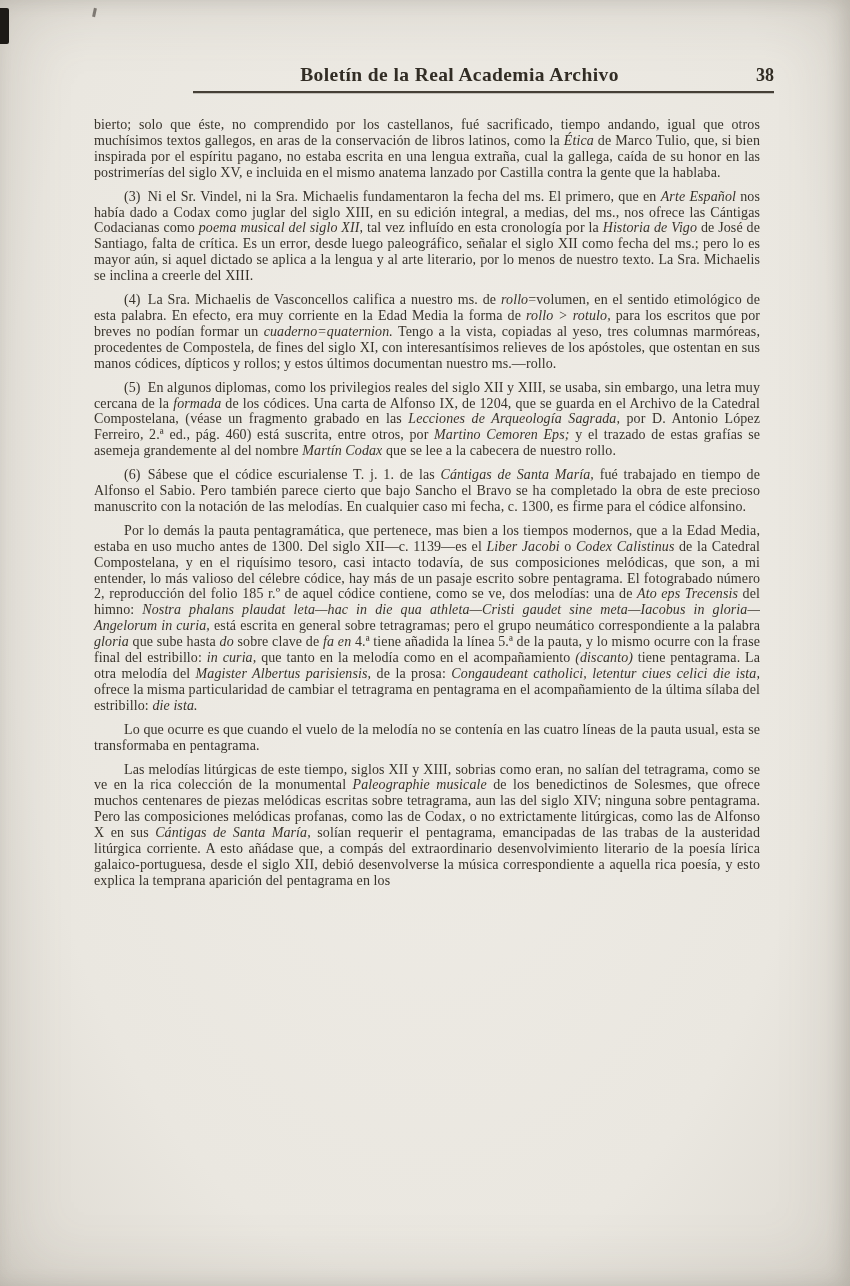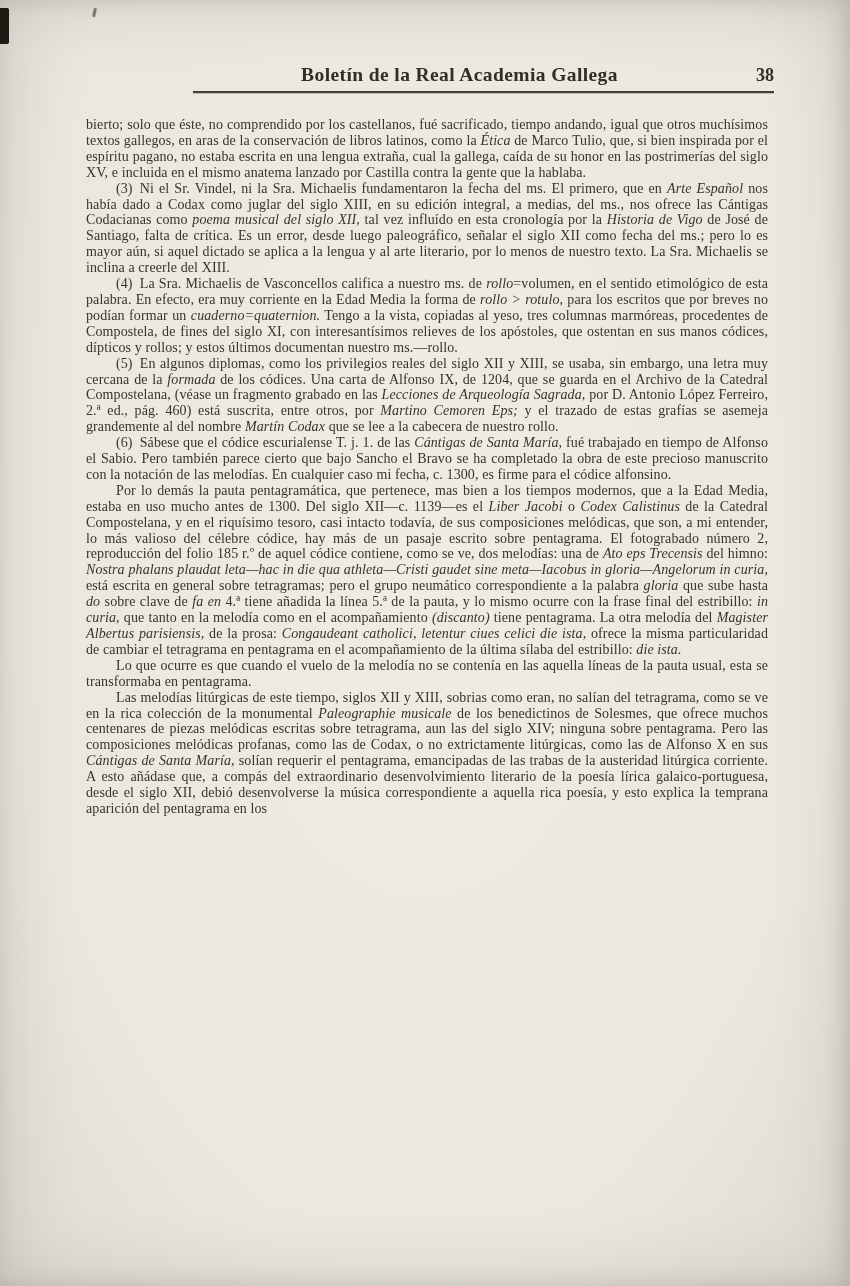--- a/index.html
+++ b/index.html
@@ -54,42 +54,42 @@
     border-top: 2px solid #453f36;
     box-shadow: 0 1px 0 rgba(69,63,54,.25);
   }
   .content {
     margin: 24px 82px 0 86px;
     font-size: 14px;
     line-height: 15.9px;
     text-align: justify;
     letter-spacing: .1px;
   }
-  .para { margin: 0; }
+  .para { margin: 8px; }
   .para.indented { text-indent: 30px; }
   .para .it { font-style: italic; }
 </style>
 </head>
 <body>
 
 <div class="page">
 
   <div class="scan-mark"></div>
   <div class="tick-mark"></div>
 
   <div class="header-row">
-    <div class="journal-title">Boletín de la Real Academia Gallega</div>
+    <div class="journal-title">Boletín de la Real Academia Archivo</div>
     <div class="page-number">38</div>
   </div>
   <div class="header-rule"></div>
 
   <div class="content">
     <p class="para"><span>bierto; solo que éste, no comprendido por los castellanos, fué sacrificado, tiempo andando, igual que otros muchísimos textos gallegos, en aras de la conservación de libros latinos, como la </span><span class="it">Ética</span><span> de Marco Tulio, que, si bien inspirada por el espíritu pagano, no estaba escrita en una lengua extraña, cual la gallega, caída de su honor en las postrimerías del siglo XV, e incluida en el mismo anatema lanzado por Castilla contra la gente que la hablaba.</span></p>
     <p class="para indented"><span>(3) Ni el Sr. Vindel, ni la Sra. Michaelis fundamentaron la fecha del ms. El primero, que en </span><span class="it">Arte Español</span><span> nos había dado a Codax como juglar del siglo XIII, en su edición integral, a medias, del ms., nos ofrece las Cántigas Codacianas como </span><span class="it">poema musical del siglo XII,</span><span> tal vez influído en esta cronología por la </span><span class="it">Historia de Vigo</span><span> de José de Santiago, falta de crítica. Es un error, desde luego paleográfico, señalar el siglo XII como fecha del ms.; pero lo es mayor aún, si aquel dictado se aplica a la lengua y al arte literario, por lo menos de nuestro texto. La Sra. Michaelis se inclina a creerle del XIII.</span></p>
     <p class="para indented"><span>(4) La Sra. Michaelis de Vasconcellos califica a nuestro ms. de </span><span class="it">rollo</span><span>=volumen, en el sentido etimológico de esta palabra. En efecto, era muy corriente en la Edad Media la forma de </span><span class="it">rollo &gt; rotulo,</span><span> para los escritos que por breves no podían formar un </span><span class="it">cuaderno=quaternion.</span><span> Tengo a la vista, copiadas al yeso, tres columnas marmóreas, procedentes de Compostela, de fines del siglo XI, con interesantísimos relieves de los apóstoles, que ostentan en sus manos códices, dípticos y rollos; y estos últimos documentan nuestro ms.—rollo.</span></p>
     <p class="para indented"><span>(5) En algunos diplomas, como los privilegios reales del siglo XII y XIII, se usaba, sin embargo, una letra muy cercana de la </span><span class="it">formada</span><span> de los códices. Una carta de Alfonso IX, de 1204, que se guarda en el Archivo de la Catedral Compostelana, (véase un fragmento grabado en las </span><span class="it">Lecciones de Arqueología Sagrada,</span><span> por D. Antonio López Ferreiro, 2.ª ed., pág. 460) está suscrita, entre otros, por </span><span class="it">Martino Cemoren Eps;</span><span> y el trazado de estas grafías se asemeja grandemente al del nombre </span><span class="it">Martín Codax</span><span> que se lee a la cabecera de nuestro rollo.</span></p>
     <p class="para indented"><span>(6) Sábese que el códice escurialense T. j. 1. de las </span><span class="it">Cántigas de Santa María,</span><span> fué trabajado en tiempo de Alfonso el Sabio. Pero también parece cierto que bajo Sancho el Bravo se ha completado la obra de este precioso manuscrito con la notación de las melodías. En cualquier caso mi fecha, c. 1300, es firme para el códice alfonsino.</span></p>
     <p class="para indented"><span>Por lo demás la pauta pentagramática, que pertenece, mas bien a los tiempos modernos, que a la Edad Media, estaba en uso mucho antes de 1300. Del siglo XII—c. 1139—es el </span><span class="it">Liber Jacobi</span><span> o </span><span class="it">Codex Calistinus</span><span> de la Catedral Compostelana, y en el riquísimo tesoro, casi intacto todavía, de sus composiciones melódicas, que son, a mi entender, lo más valioso del célebre códice, hay más de un pasaje escrito sobre pentagrama. El fotograbado número 2, reproducción del folio 185 r.º de aquel códice contiene, como se ve, dos melodías: una de </span><span class="it">Ato eps Trecensis</span><span> del himno: </span><span class="it">Nostra phalans plaudat leta—hac in die qua athleta—Cristi gaudet sine meta—Iacobus in gloria—Angelorum in curia,</span><span> está escrita en general sobre tetragramas; pero el grupo neumático correspondiente a la palabra </span><span class="it">gloria</span><span> que sube hasta </span><span class="it">do</span><span> sobre clave de </span><span class="it">fa en</span><span> 4.ª tiene añadida la línea 5.ª de la pauta, y lo mismo ocurre con la frase final del estribillo: </span><span class="it">in curia,</span><span> que tanto en la melodía como en el acompañamiento </span><span class="it">(discanto)</span><span> tiene pentagrama. La otra melodía del </span><span class="it">Magister Albertus parisiensis,</span><span> de la prosa: </span><span class="it">Congaudeant catholici, letentur ciues celici die ista,</span><span> ofrece la misma particularidad de cambiar el tetragrama en pentagrama en el acompañamiento de la última sílaba del estribillo: </span><span class="it">die ista.</span></p>
-    <p class="para indented"><span>Lo que ocurre es que cuando el vuelo de la melodía no se contenía en las aquella líneas de la pauta usual, esta se transformaba en pentagrama.</span></p>
+    <p class="para indented"><span>Lo que ocurre es que cuando el vuelo de la melodía no se contenía en las cuatro líneas de la pauta usual, esta se transformaba en pentagrama.</span></p>
     <p class="para indented"><span>Las melodías litúrgicas de este tiempo, siglos XII y XIII, sobrias como eran, no salían del tetragrama, como se ve en la rica colección de la monumental </span><span class="it">Paleographie musicale</span><span> de los benedictinos de Solesmes, que ofrece muchos centenares de piezas melódicas escritas sobre tetragrama, aun las del siglo XIV; ninguna sobre pentagrama. Pero las composiciones melódicas profanas, como las de Codax, o no extrictamente litúrgicas, como las de Alfonso X en sus </span><span class="it">Cántigas de Santa María,</span><span> solían requerir el pentagrama, emancipadas de las trabas de la austeridad litúrgica corriente. A esto añádase que, a compás del extraordinario desenvolvimiento literario de la poesía lírica galaico-portuguesa, desde el siglo XII, debió desenvolverse la música correspondiente a aquella rica poesía, y esto explica la temprana aparición del pentagrama en los</span></p>
   </div>
 
 </div>
 
 </body></html>

